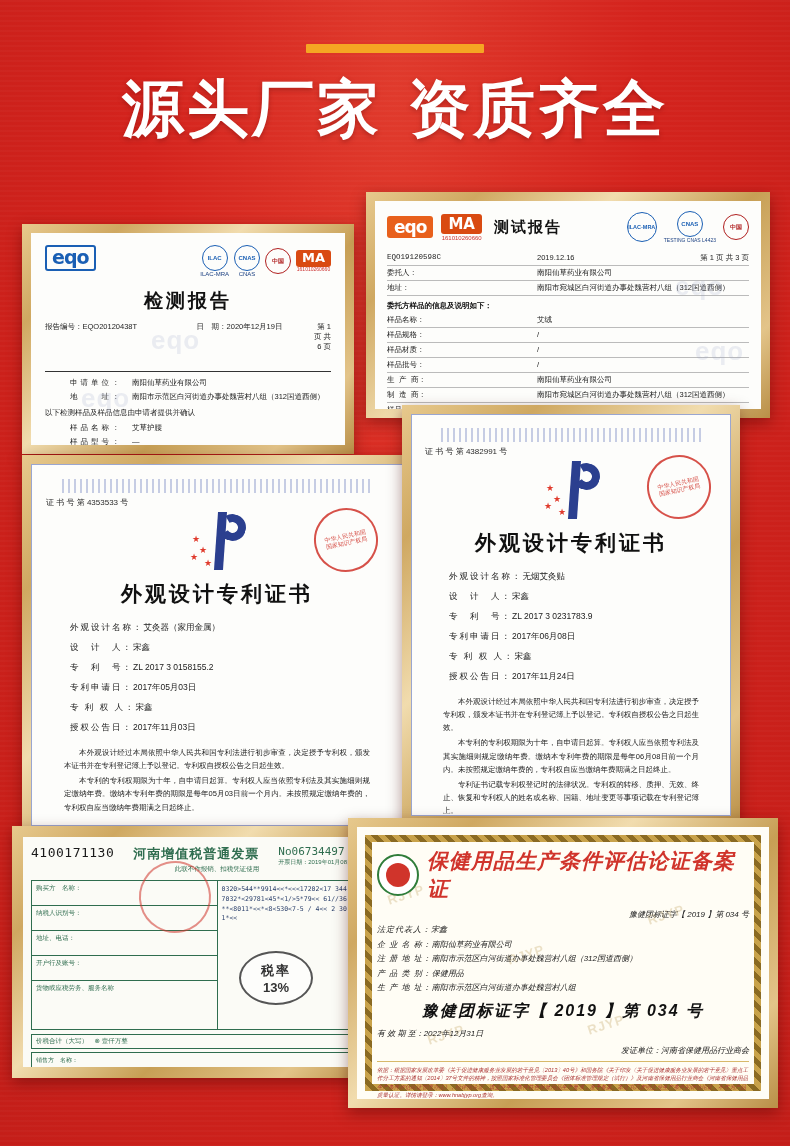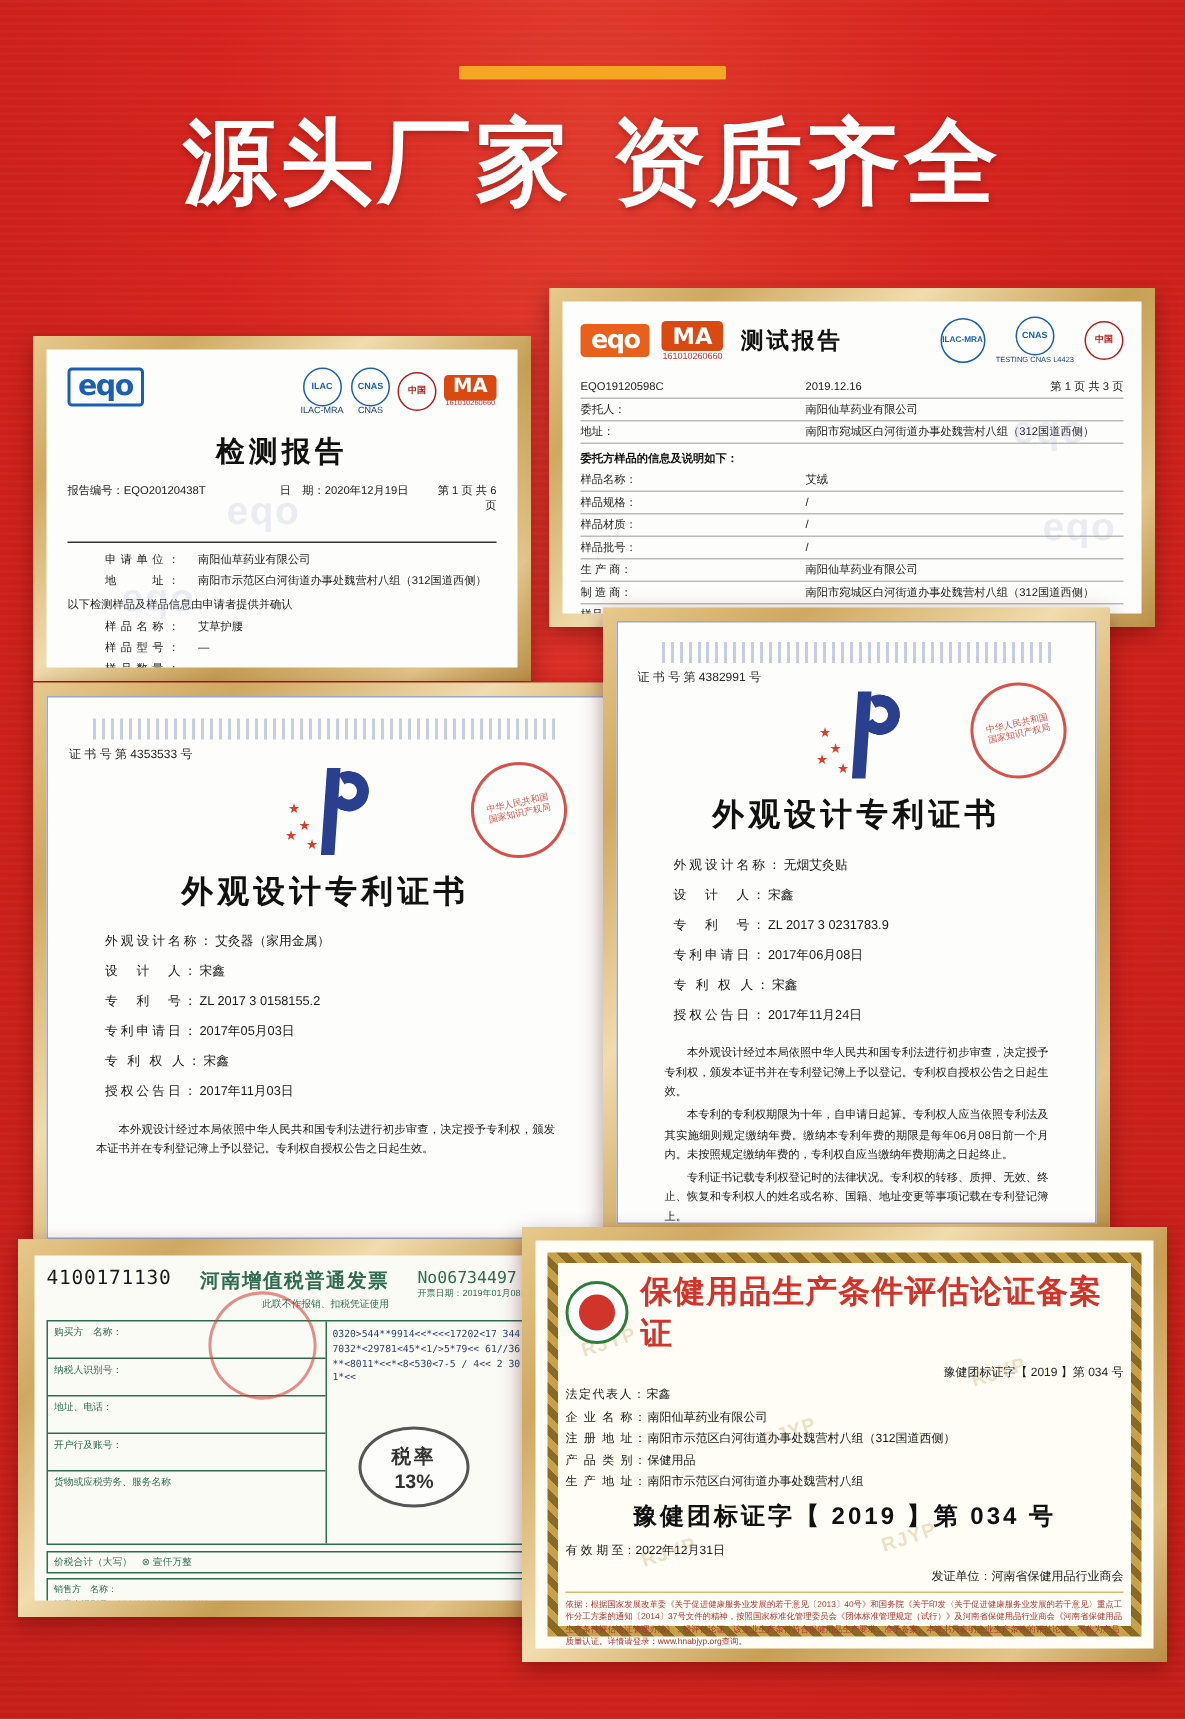--- a/index.html
+++ b/index.html
@@ -83,21 +83,21 @@
     font-size: 6px; font-weight: bold; color:#1a5fb4; margin: 0 auto;
   }
   .badge-ma-box {
     background: #d94a12; color: #fff; font-weight: bold; font-size: 13px;
     padding: 1px 6px; border-radius: 3px; font-family:"DejaVu Sans",sans-serif;
   }
   .cert-h1 {
     text-align: center; font-size: 19px; font-weight: bold; color: #111;
     letter-spacing: 3px; margin: 10px 0 8px 0;
   }
-  .meta-row { display: flex; font-size: 7.5px; color: #222; gap: 10px; margin-bottom: 19px; }
+  .meta-row { display: flex; font-size: 7.5px; color: #222; gap: 20px; margin-bottom: 19px; }
   .meta-row .m1 { width: 46%; }
   .meta-row .m2 { width: 33%; }
   .meta-row .m3 { flex: 1; text-align: right; }
   .rule { height: 1px; background: #333; margin: 5px 0 6px 0; }
   .kv { font-size: 7.5px; color: #222; margin-bottom: 4px; display: flex; margin-left: 25px; }
   .kv .k { width: 62px; letter-spacing: 3px; color:#222; }
   .kv .v { flex: 1; }
   .note { font-size: 7.5px; color: #222; margin: 6px 0 5px 0; }
 
   
@@ -112,21 +112,21 @@
   .ma-num { font-size: 6px; color:#c33; text-align:center; margin-top:1px;}
   .eqo2-title { font-size: 15px; font-weight: bold; color: #111; letter-spacing: 2px; margin-left: 4px;}
   .globe {
     width: 30px; height: 30px; border-radius: 50%; border: 1.5px solid #1a5fb4;
     display:flex;align-items:center;justify-content:center;font-size:5.5px;color:#1a5fb4;font-weight:bold;
   }
   .cnas-b { font-size: 6.5px; color:#1a3f80; line-height:1.2; }
   .cn-b { font-size: 5.5px; color:#b02020; line-height:1.15; text-align:center; }
   .eqo2-rows { margin-top: 8px; }
   .r2 { display:flex; font-size:7.5px; color:#222; border-bottom:0.6px solid #bbb; padding:2px 0;}
-  .r2 .a { width: 150px; }
+  .r2 .a { width: 150px; font-family: Liberation Mono, monospace; }
   .r2 .b { width: 120px; }
   .r2 .c { flex:1; text-align:right;}
   .sec-title { font-size:7.5px; font-weight:bold; margin:5px 0 2px 0; color:#111;}
 
   
   #cert-pat1 { left: 22px; top: 455px; width: 390px; height: 380px; }
   #cert-pat1 .inner { padding: 14px; border: 1px solid #9aa6d0; }
   
   #cert-pat2 { left: 402px; top: 405px; width: 338px; height: 420px; }
   #cert-pat2 .inner { padding: 13px; border: 1px solid #9aa6d0; }
@@ -194,21 +194,21 @@
   }
 
   
   #cert-rec { left: 348px; top: 818px; width: 430px; height: 290px; }
   #cert-rec .inner { background: #fffdf5; padding: 0; }
   .rec-frame {
     position:absolute; inset: 8px;
     border: 7px solid transparent;
     border-image: repeating-linear-gradient(45deg,#c8a24a 0 5px,#8a6a22 5px 10px) 7;
   }
-  .rec-content { position: relative; padding: 20px 20px 28px 20px; height:100%; }
+  .rec-content { position: relative; padding: 20px 20px 28px 20px; height:100%;font-style:italic; }
   .rec-head { display:flex; align-items:center; gap:8px;}
   .rec-emblem {
     width: 42px; height: 42px; border-radius:50%;
     border: 2px solid #2f7d3a; background:#fff;
     display:flex; align-items:center; justify-content:center;
     position:relative; flex:0 0 auto;
   }
   .rec-emblem .e-in { width: 24px; height:24px; border-radius:50%; background:#d0342b;}
   .rec-title { font-size: 21px; font-weight: bold; color:#d0342b; letter-spacing:1px;}
   .rec-no { text-align:right; font-size:8px; color:#222; margin: 6px 0 4px 0;}
@@ -403,20 +403,21 @@
 
     <div class="pat-kv"><span class="k">外观设计名称：</span><span>艾灸器（家用金属）</span></div>
     <div class="pat-kv"><span class="k">设　计　人：</span><span>宋鑫</span></div>
     <div class="pat-kv"><span class="k">专　利　号：</span><span>ZL 2017 3 0158155.2</span></div>
     <div class="pat-kv"><span class="k">专利申请日：</span><span>2017年05月03日</span></div>
     <div class="pat-kv"><span class="k">专 利 权 人：</span><span>宋鑫</span></div>
     <div class="pat-kv"><span class="k">授权公告日：</span><span>2017年11月03日</span></div>
 
     <div class="pat-body">
       <p>本外观设计经过本局依照中华人民共和国专利法进行初步审查，决定授予专利权，颁发本证书并在专利登记簿上予以登记。专利权自授权公告之日起生效。</p>
+      <p>本专利的专利权期限为十年，自申请日起算。专利权人应当依照专利法及其实施细则规定缴纳年费。缴纳本专利年费的期限是每年05月03日前一个月内。未按照规定缴纳年费的，专利权自应当缴纳年费期满之日起终止。</p>
     </div>
   </div>
 </div>
 
 <div class="cert" id="cert-pat2">
   <div class="inner">
     <div class="pat-border-orn"></div>
     <div class="pat-no">
       <span>证 书 号 第</span>
       <span>4382991</span>

